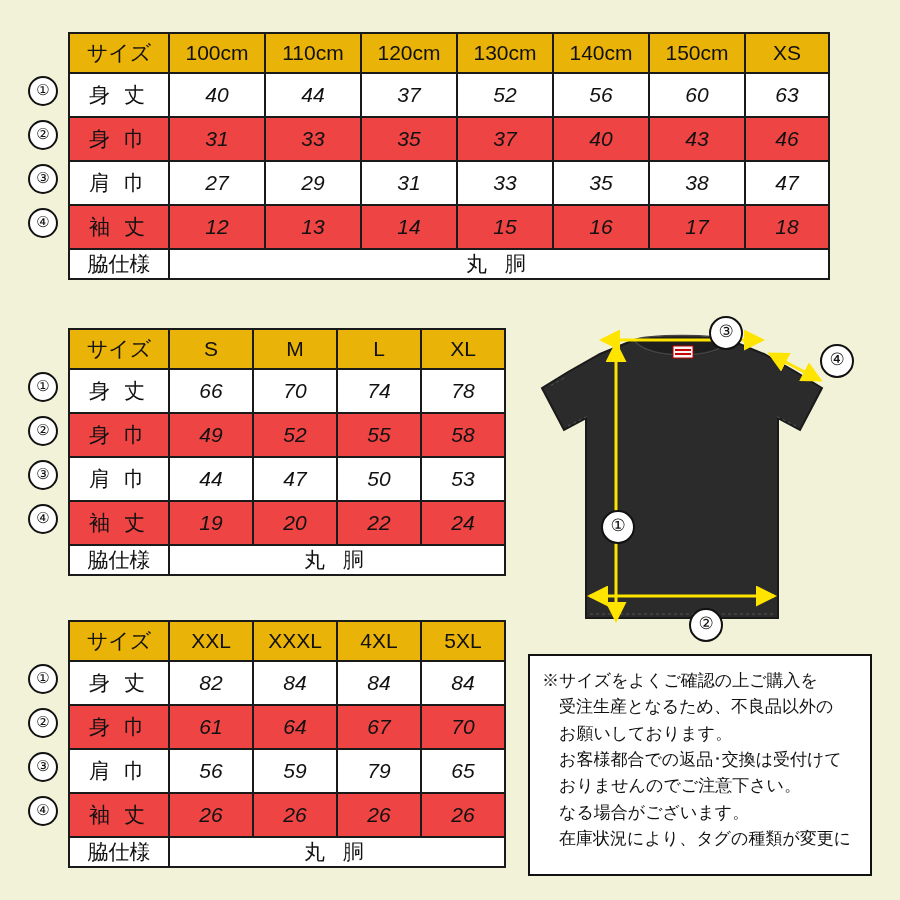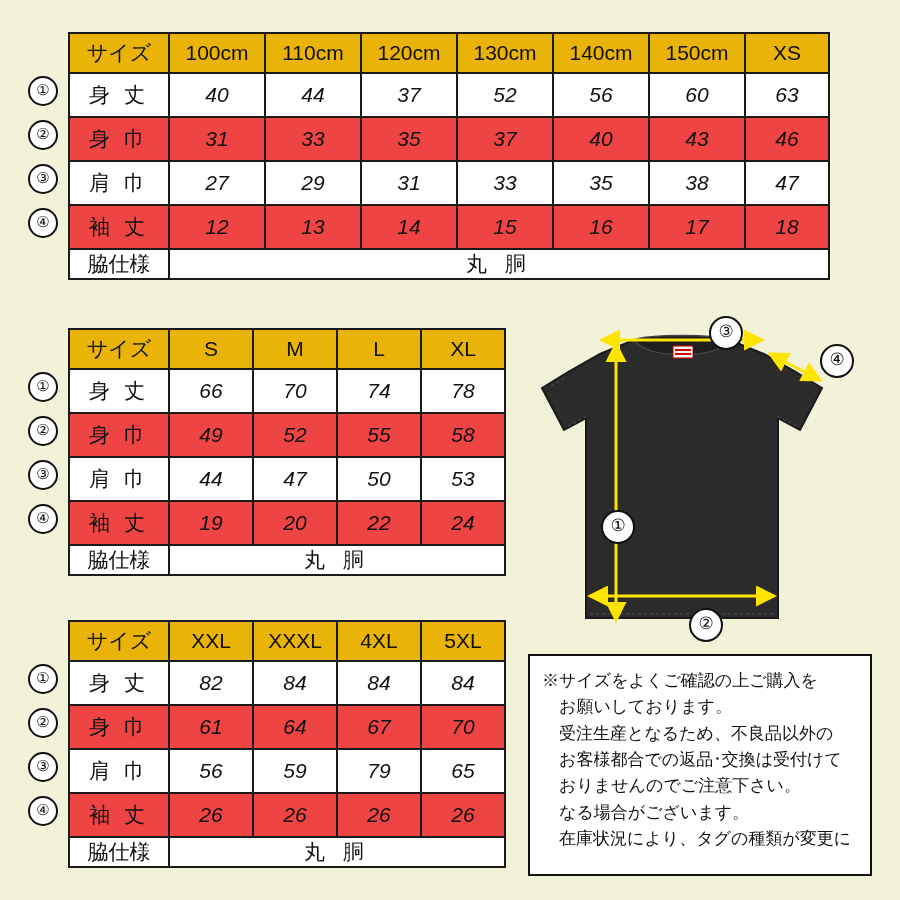--- a/index.html
+++ b/index.html
@@ -371,21 +371,21 @@
     </svg>
 
     <span class="marker-circle" style="left:181px; top:-2px;">③</span>
     <span class="marker-circle" style="left:292px; top:26px;">④</span>
     <span class="marker-circle" style="left:73px; top:192px;">①</span>
     <span class="marker-circle" style="left:161px; top:290px;">②</span>
   </div>
 
   <div id="notes">
     <p>※サイズをよくご確認の上ご購入を</p>
+    <p>　受注生産となるため、不良品以外の</p>
     <p>　お願いしております。</p>
-    <p>　受注生産となるため、不良品以外の</p>
     <p>　お客様都合での返品･交換は受付けて</p>
     <p>　おりませんのでご注意下さい。</p>
     <p>　なる場合がございます。</p>
     <p>　在庫状況により、タグの種類が変更に</p>
   </div>
 
 </div>
 
 </body></html>

